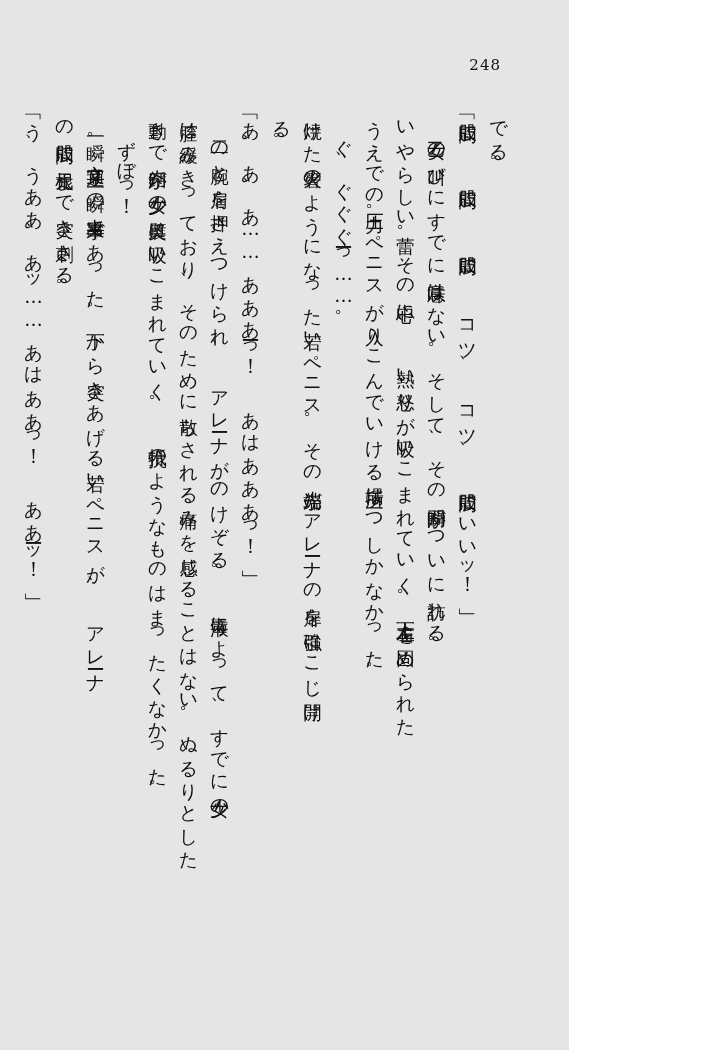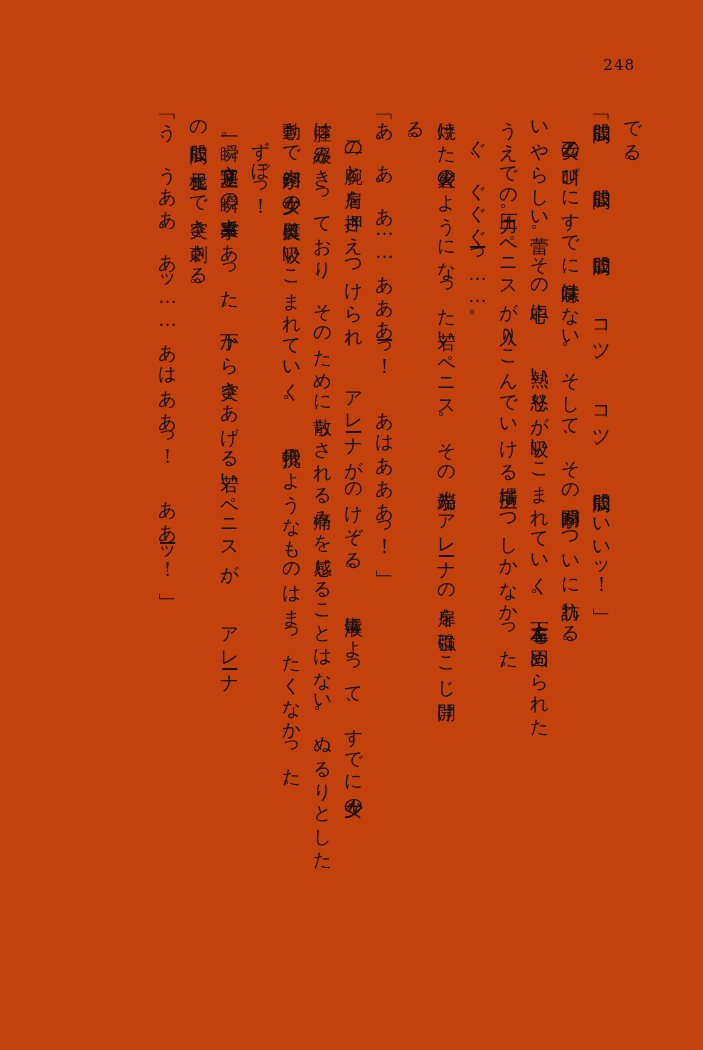--- a/index.html
+++ b/index.html
@@ -9,23 +9,23 @@
   }
   body {
     width: 703px;
     height: 1050px;
     overflow: hidden;
     font-family: "DejaVu Serif", "Liberation Serif", serif;
     color: #111111;
   }
   .page {
     position: relative;
-    width: 703px;
+    width: 569px;
     height: 1050px;
-    background: #c2410c;
+    background: #e5e5e5;
   }
   .page-number {
     position: absolute;
     top: 56px;
     right: 68px;
     font-size: 15px;
     letter-spacing: 1px;
     color: #111111;
     font-family: "DejaVu Serif", "Liberation Serif", serif;
   }

